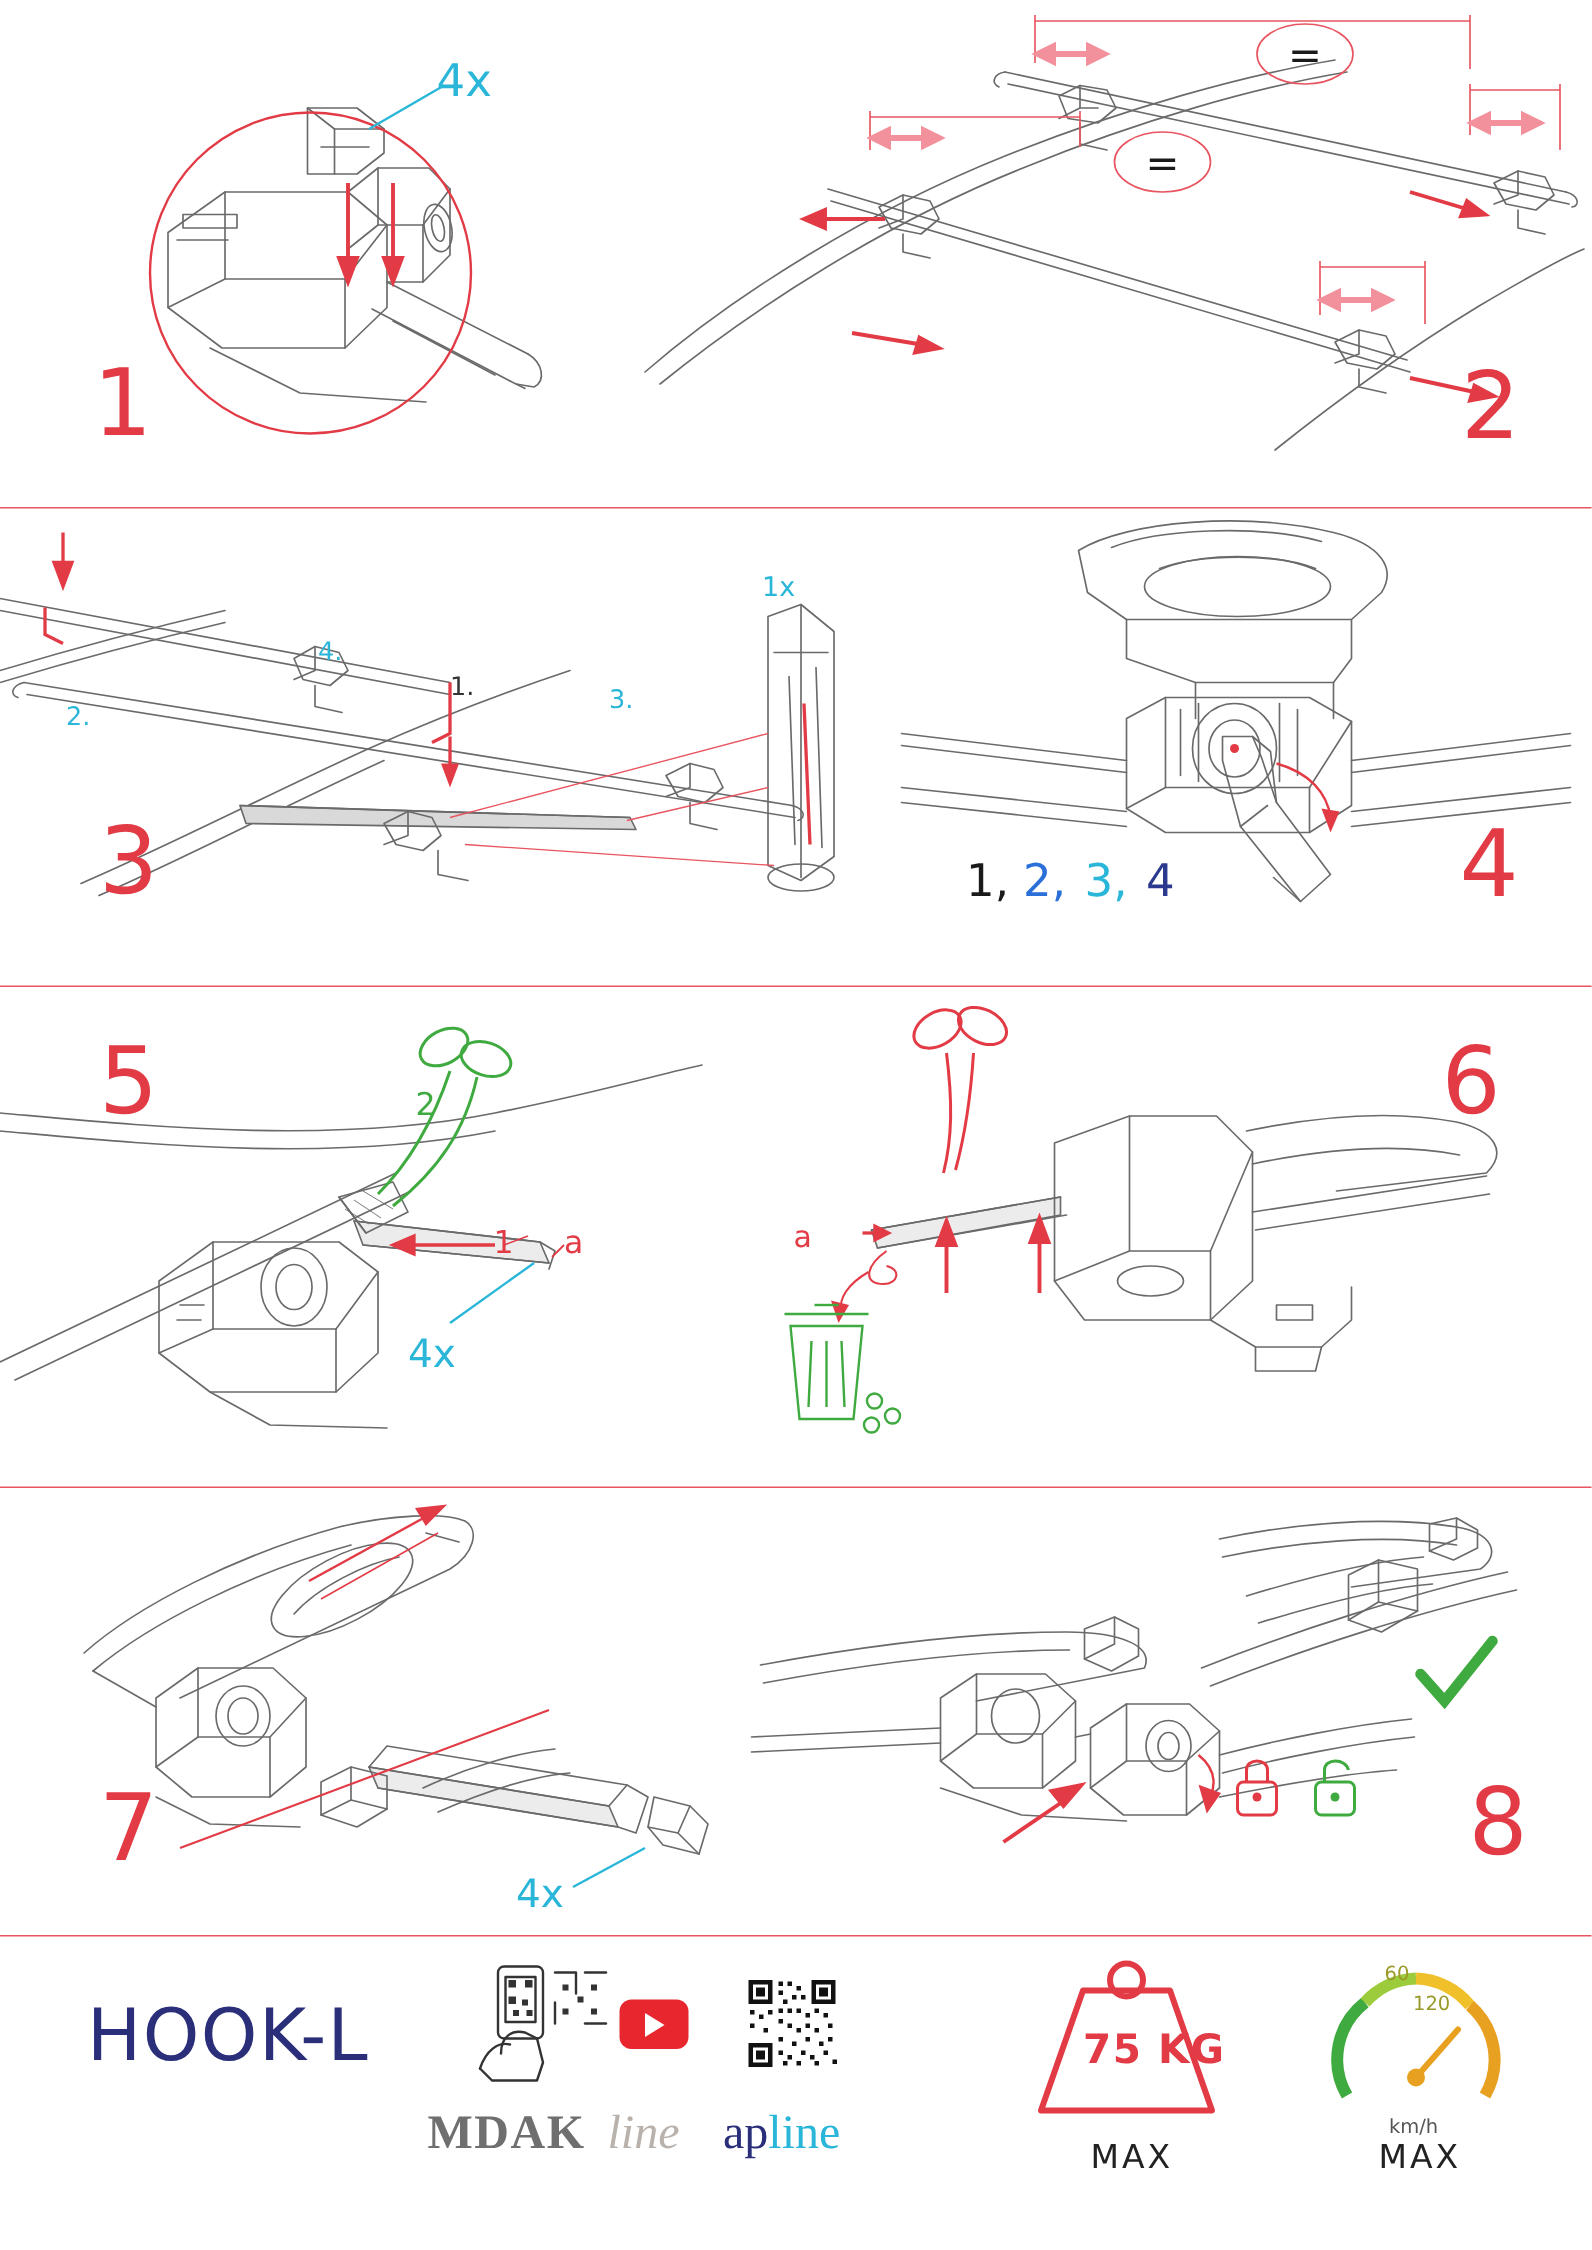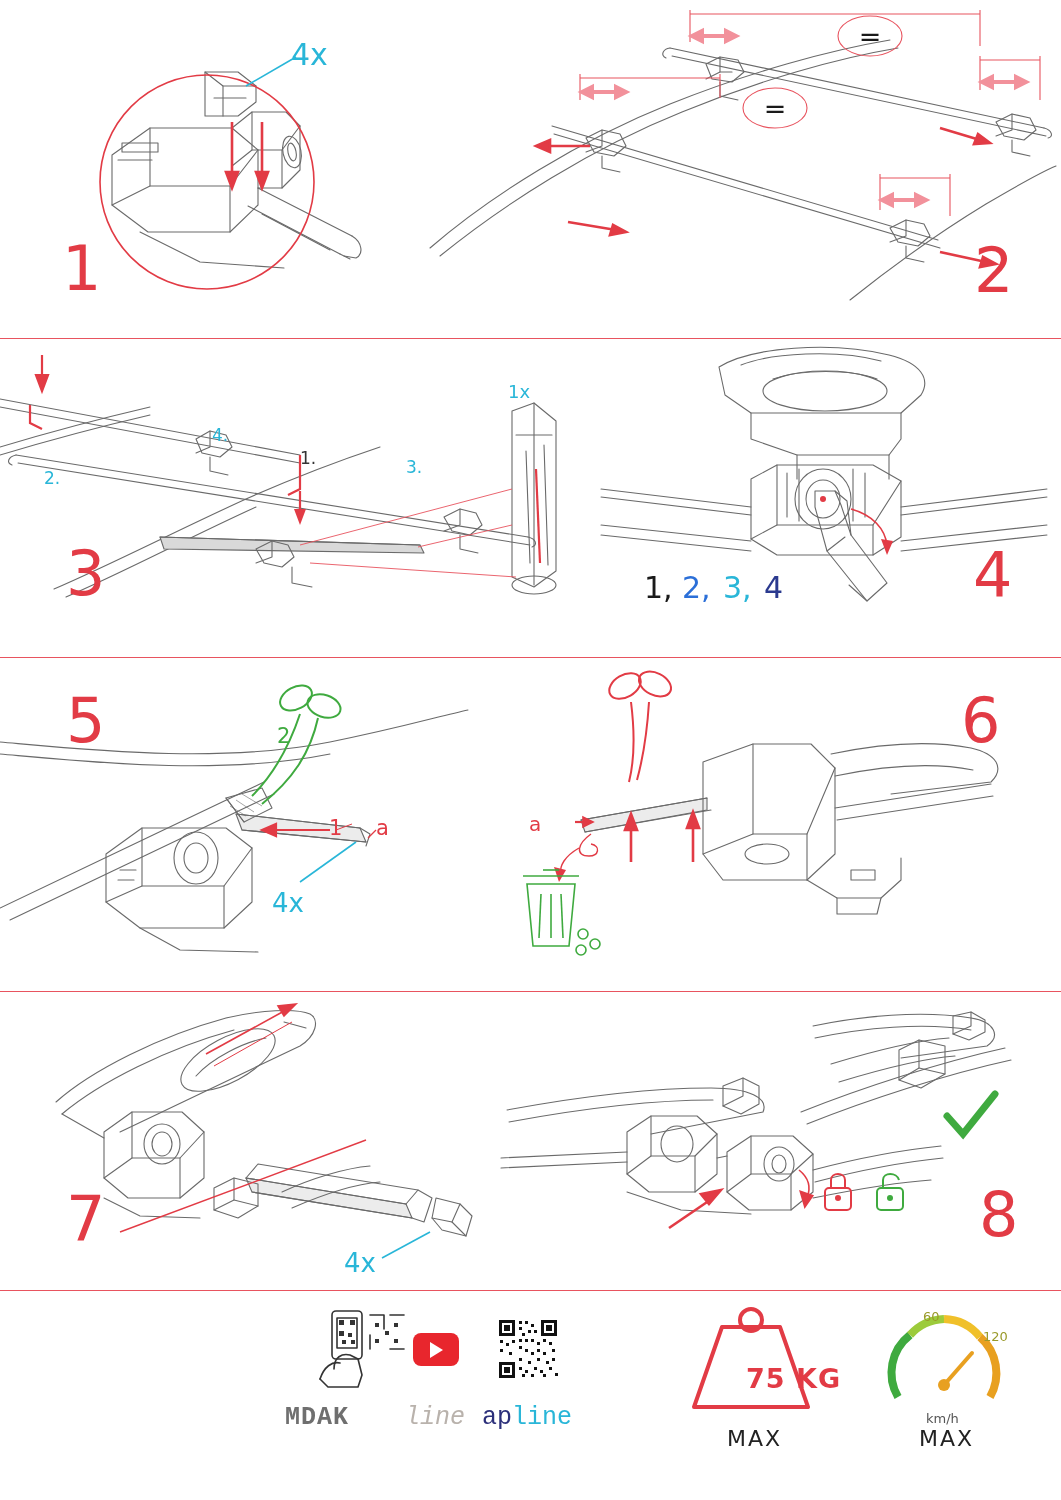--- a/index.html
+++ b/index.html
@@ -55,21 +55,21 @@
   .brand-sub {
     position:absolute; left:58px; top:108px;
     font-family:"DejaVu Sans", sans-serif;
     font-size:27px; font-weight:700; letter-spacing:-0.5px;
   }
   .brand-sub .p1 { color:#2b2f7a; }
   .brand-sub .p2 { color:#e23b45; }
 
   .partner {
     position:absolute; top:112px;
-    font-family:Liberation Mono, monospace; font-size:25px;
+    font-family:Liberation Serif, serif; font-size:32px;
   }
   .partner.mdak { left:285px; color:#6f6f6f; font-weight:700; letter-spacing:1px; }
   .partner.ipqi { left:405px; color:#b9b2ac; font-weight:400; font-style:italic; }
   .partner.apline { left:482px; color:#2b2f7a; font-weight:400; }
   .partner.apline .hl { color:#29b6d8; }
 
   .maxlabel {
     position:absolute;
     font-family:"DejaVu Sans", sans-serif; font-size:22px;
     color:#222; letter-spacing:2px; font-weight:400;
@@ -591,20 +591,21 @@
 
       <g stroke="#3faa3f" stroke-width="7" fill="none" stroke-linecap="round">
         <path d="M446 124 L462 142 L494 102"></path>
       </g>
     </svg>
     <div class="stepnum" style="left:478px;top:192px;">8</div>
   </div>
 
   <div class="footer">
 
+    <div class="brand">HOOK-L</div>
 
     <div class="partner mdak">MDAK</div>
     <div class="partner ipqi">line</div>
     <div class="partner apline">ap<span class="hl">line</span></div>
 
     <svg class="qr" style="left:318px;top:18px;" width="90" height="80" viewBox="0 0 90 80">
       <g fill="none" stroke="#333" stroke-width="1.6" stroke-linejoin="round" stroke-linecap="round">
         <rect x="14" y="2" width="30" height="48" rx="4"></rect>
         <rect x="19" y="9" width="20" height="30"></rect>
         <path d="M16 60 C16 48 24 44 32 46 L40 50"></path>
@@ -684,35 +685,35 @@
           <rect x="46" y="56" width="3" height="3"></rect>
       </g>
     </svg>
 
     <svg style="position:absolute;left:686px;top:14px;" width="130" height="110" viewBox="0 0 130 110">
       <g fill="none" stroke="#e23b45" stroke-width="4" stroke-linejoin="round">
         <path d="M36 22 L94 22 L122 102 L8 102 Z"></path>
         <circle cx="65" cy="15" r="11"></circle>
       </g>
     </svg>
-    <div class="weighttxt" style="left:746px;top:60px;margin-top:12px;">75 KG</div>
+    <div class="weighttxt" style="left:722px;top:60px;">75 KG</div>
     <div class="maxlabel" style="left:727px;top:135px;">MAX</div>
 
     <svg style="position:absolute;left:880px;top:10px;" width="130" height="118" viewBox="0 0 130 118">
       <g fill="none" stroke-width="8" stroke-linecap="butt">
         <path d="M18 96 A48 48 0 0 1 30 34" stroke="#3faa3f"></path>
         <path d="M30 34 A48 48 0 0 1 64 18" stroke="#9ccb3b"></path>
         <path d="M64 18 A48 48 0 0 1 100 36" stroke="#f0c02a"></path>
         <path d="M100 36 A48 48 0 0 1 110 96" stroke="#e8a020"></path>
       </g>
       <g stroke="#e8a020" stroke-width="4" stroke-linecap="round" fill="none">
         <line x1="64" y1="84" x2="92" y2="52"></line>
       </g>
       <circle cx="64" cy="84" r="6" fill="#e8a020"></circle>
     </svg>
     <div class="gaugeNum" style="left:903px;top:18px;margin-left:20px;">60</div>
-    <div class="gaugeNum" style="left:983px;top:38px;">120</div>
+    <div class="gaugeNum" style="left:942px;top:38px;">120</div>
     <div class="kmh" style="left:926px;top:104px;margin-top:16px;">km/h</div>
     <div class="maxlabel" style="left:919px;top:135px;">MAX</div>
 
   </div>
 
 </div>
 
 </body></html>

